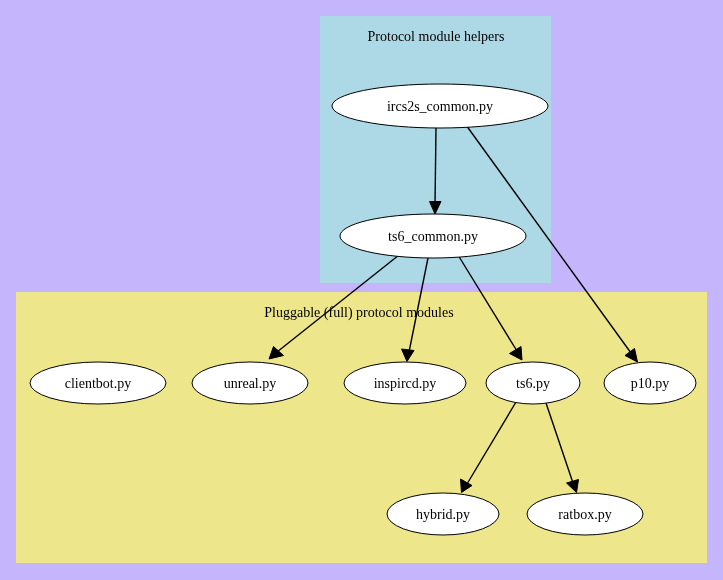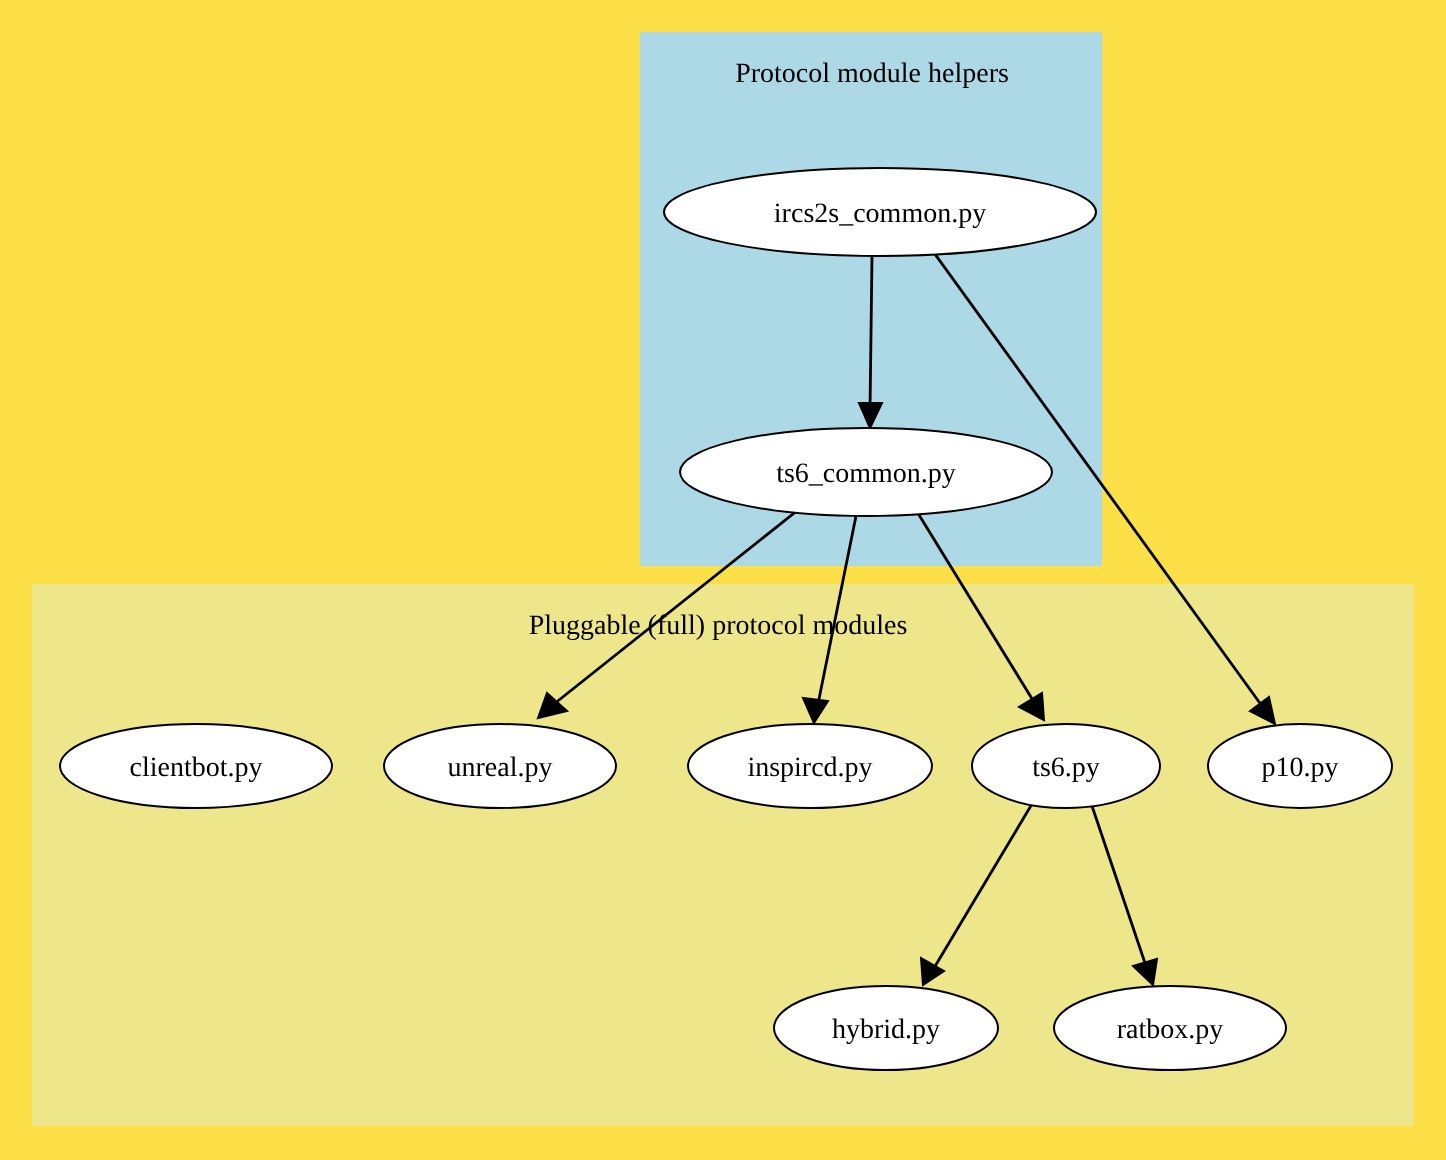--- a/index.html
+++ b/index.html
@@ -7,21 +7,21 @@
     padding: 0;
     background: #ffffff;
   }
   body {
     font-family: "Liberation Serif", "DejaVu Serif", serif;
   }
   #graph-root {
     position: relative;
     width: 723px;
     height: 580px;
-    background: #fde047;
+    background: #c4b5fd;
     overflow: hidden;
   }
   #graph-svg {
     position: absolute;
     top: 0;
     left: 0;
     width: 723px;
     height: 580px;
   }
   .cluster-rect {

